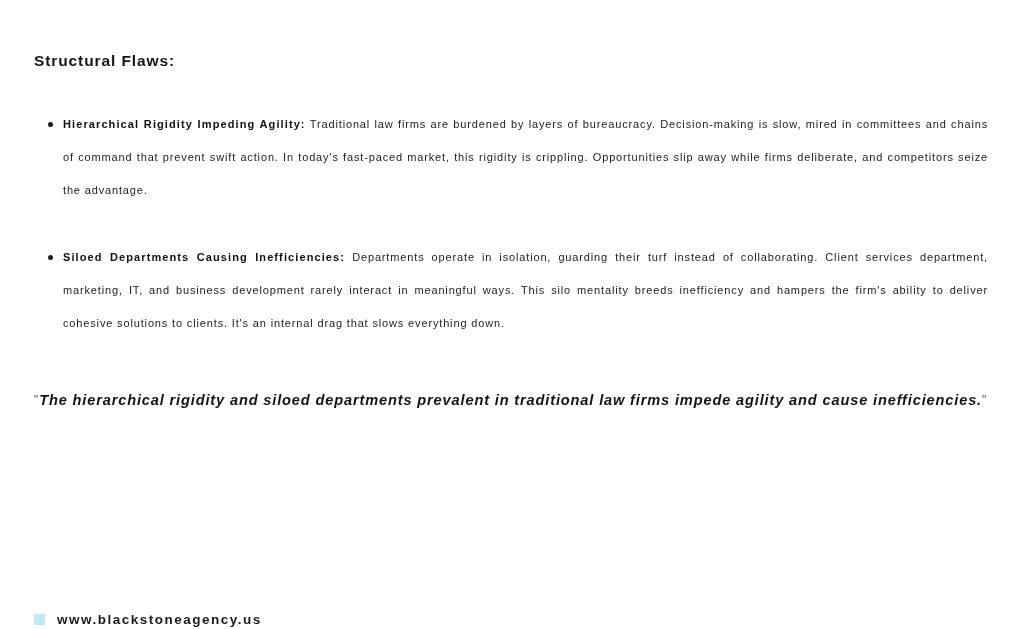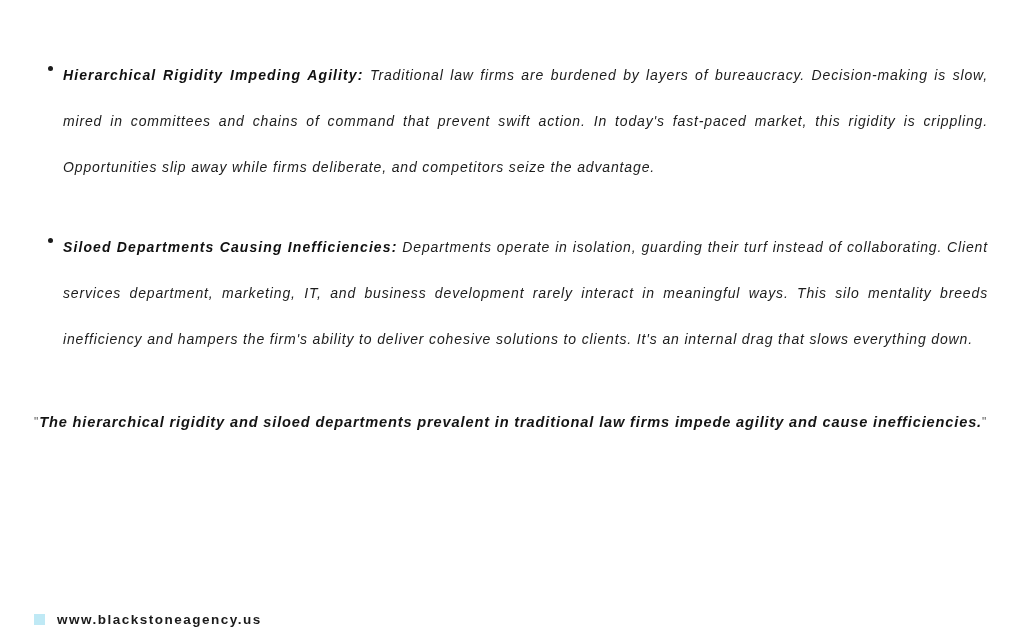--- a/index.html
+++ b/index.html
@@ -30,27 +30,26 @@
   }
   .bullet-list {
     list-style: none;
     margin: 0;
     padding: 0;
   }
   .bullet-item {
     position: relative;
     padding-left: 29px;
     margin-bottom: 34px;
-    font-size: 14px;
-    line-height: 46px;
+    font-size: 11px;
+    line-height: 33px;
     letter-spacing: 0.85px;
     text-align: justify;
     color: #1c1c1c;
     padding-right: 2px;
-    font-style: italic;
   }
   .bullet-item:last-child {
     margin-bottom: 0;
   }
   .bullet-dot {
     position: absolute;
     left: 14px;
     top: 14px;
     width: 5px;
     height: 5px;
@@ -98,20 +97,21 @@
     font-weight: bold;
     letter-spacing: 1.5px;
     color: #1a1a1a;
   }
 </style>
 </head>
 <body>
 
 <div class="slide">
 
+  <h2 class="section-title">Structural Flaws:</h2>
 
   <ul class="bullet-list">
     <li class="bullet-item">
       <span class="bullet-dot"></span>
       <span class="lead">Hierarchical Rigidity Impeding Agility:</span><span> Traditional law firms are burdened by layers of bureaucracy. Decision-making is slow, mired in committees and chains of command that prevent swift action. In today's fast-paced market, this rigidity is crippling. Opportunities slip away while firms deliberate, and competitors seize the advantage.</span>
     </li>
     <li class="bullet-item">
       <span class="bullet-dot"></span>
       <span class="lead">Siloed Departments Causing Inefficiencies:</span><span> Departments operate in isolation, guarding their turf instead of collaborating. Client services department, marketing, IT, and business development rarely interact in meaningful ways. This silo mentality breeds inefficiency and hampers the firm's ability to deliver cohesive solutions to clients. It's an internal drag that slows everything down.</span>
     </li>

